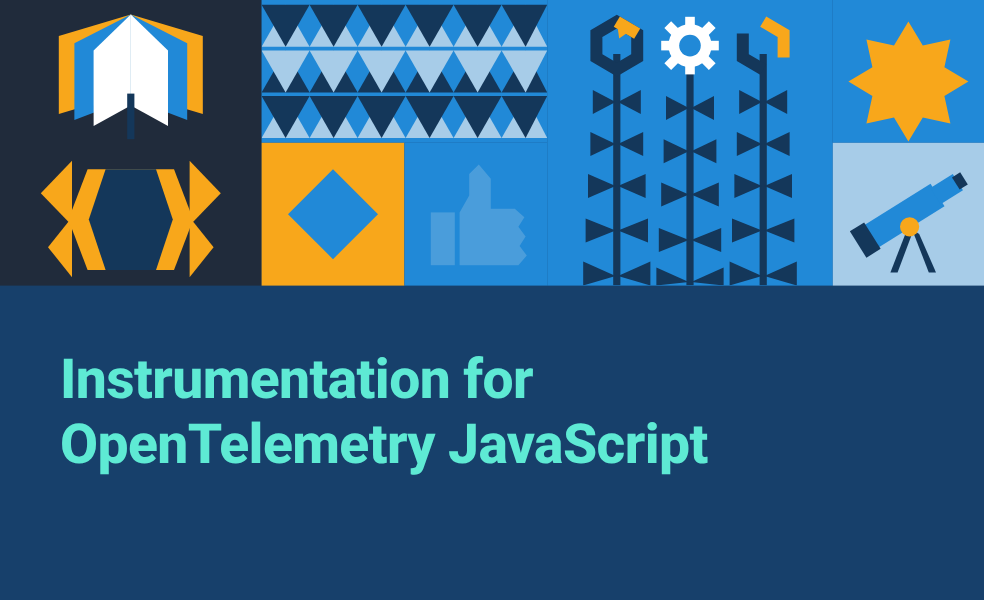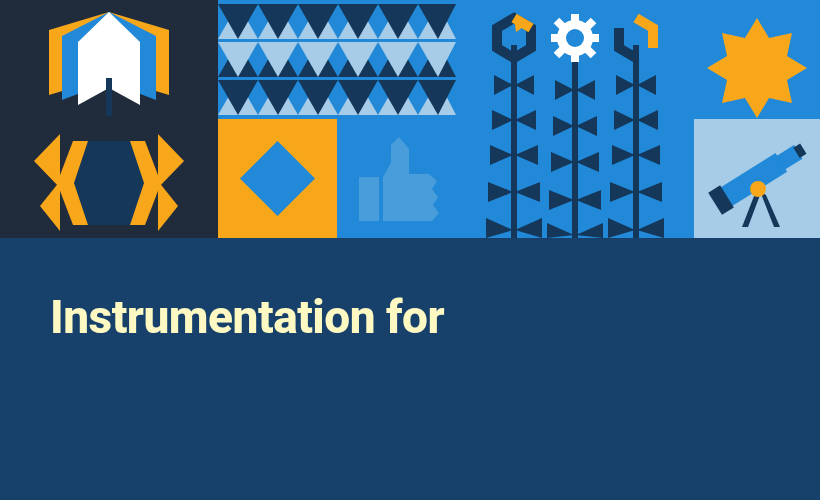--- a/index.html
+++ b/index.html
@@ -26,21 +26,21 @@
     .t2b { width: 119px; height: 119px; background: #f8a71b; position: absolute; left: 218px; top: 119px; }
     .t2c { width: 119px; height: 119px; background: #2189d7; position: absolute; left: 337px; top: 119px; }
     .t3  { width: 238px; height: 238px; background: #2189d7; position: absolute; left: 456px; top: 0; }
     .t4a { width: 126px; height: 119px; background: #2189d7; position: absolute; left: 694px; top: 0; }
     .t4b { width: 126px; height: 119px; background: #a7cce8; position: absolute; left: 694px; top: 119px; }
 
     .title {
       position: absolute;
       left: 50px;
       top: 290px;
-      color: #fef9c3;
+      color: #5eead4;
       font-weight: 800;
       font-size: 46px;
       line-height: 1.18;
       letter-spacing: -0.5px;
     }
   </style>
 </head>
 <body>
 
 <div class="mosaic">
@@ -240,13 +240,14 @@
 
         <circle cx="64" cy="70" r="8" fill="#f8a71b"></circle>
       </g>
     </svg>
   </div>
 
 </div>
 
 <div class="title">
   <div>Instrumentation for</div>
+  <div>OpenTelemetry JavaScript</div>
 </div>
 
 </body></html>

